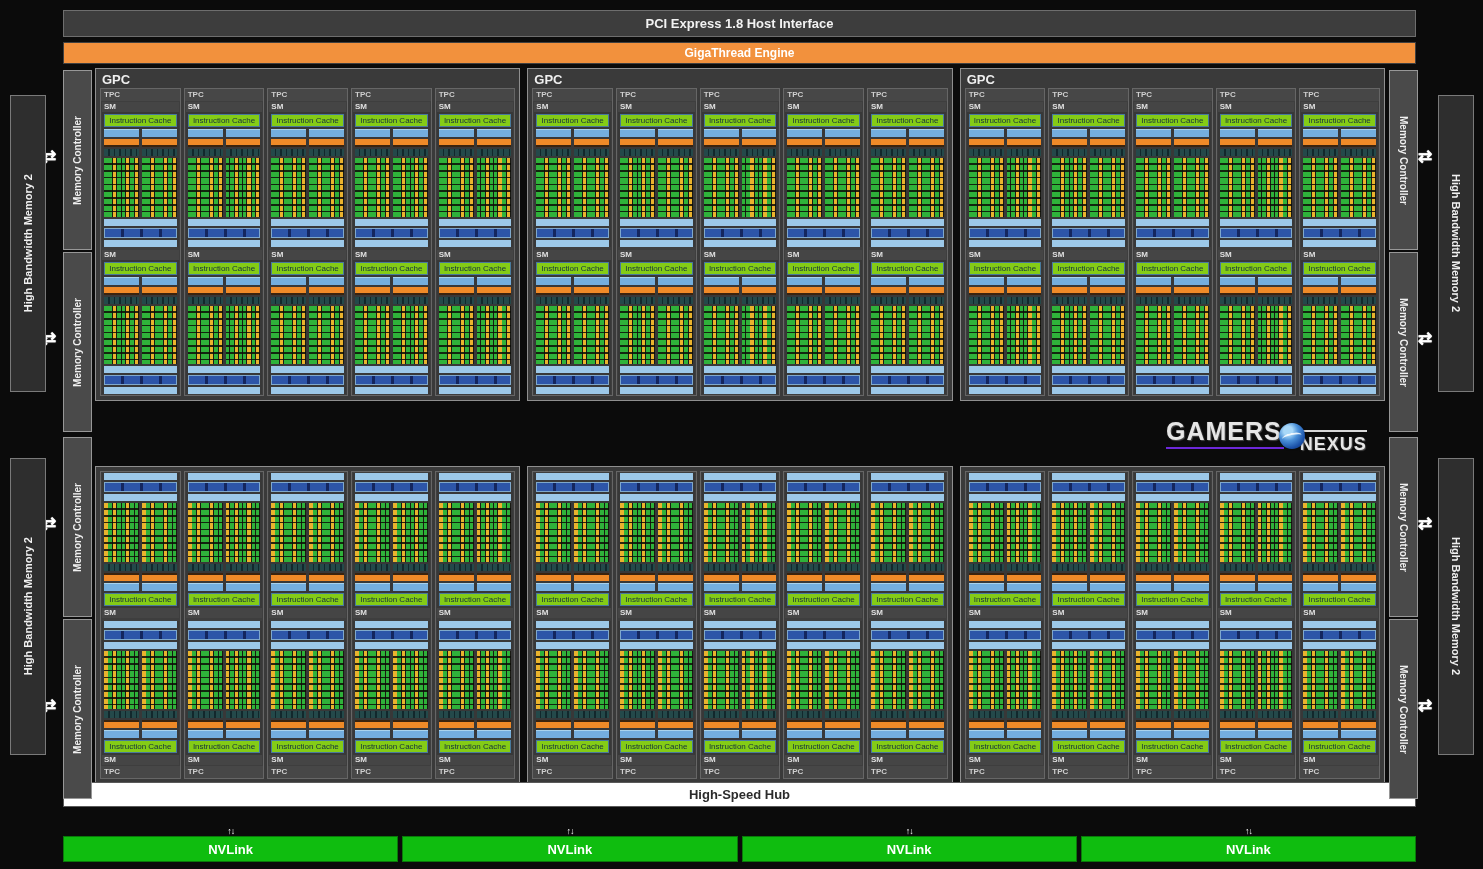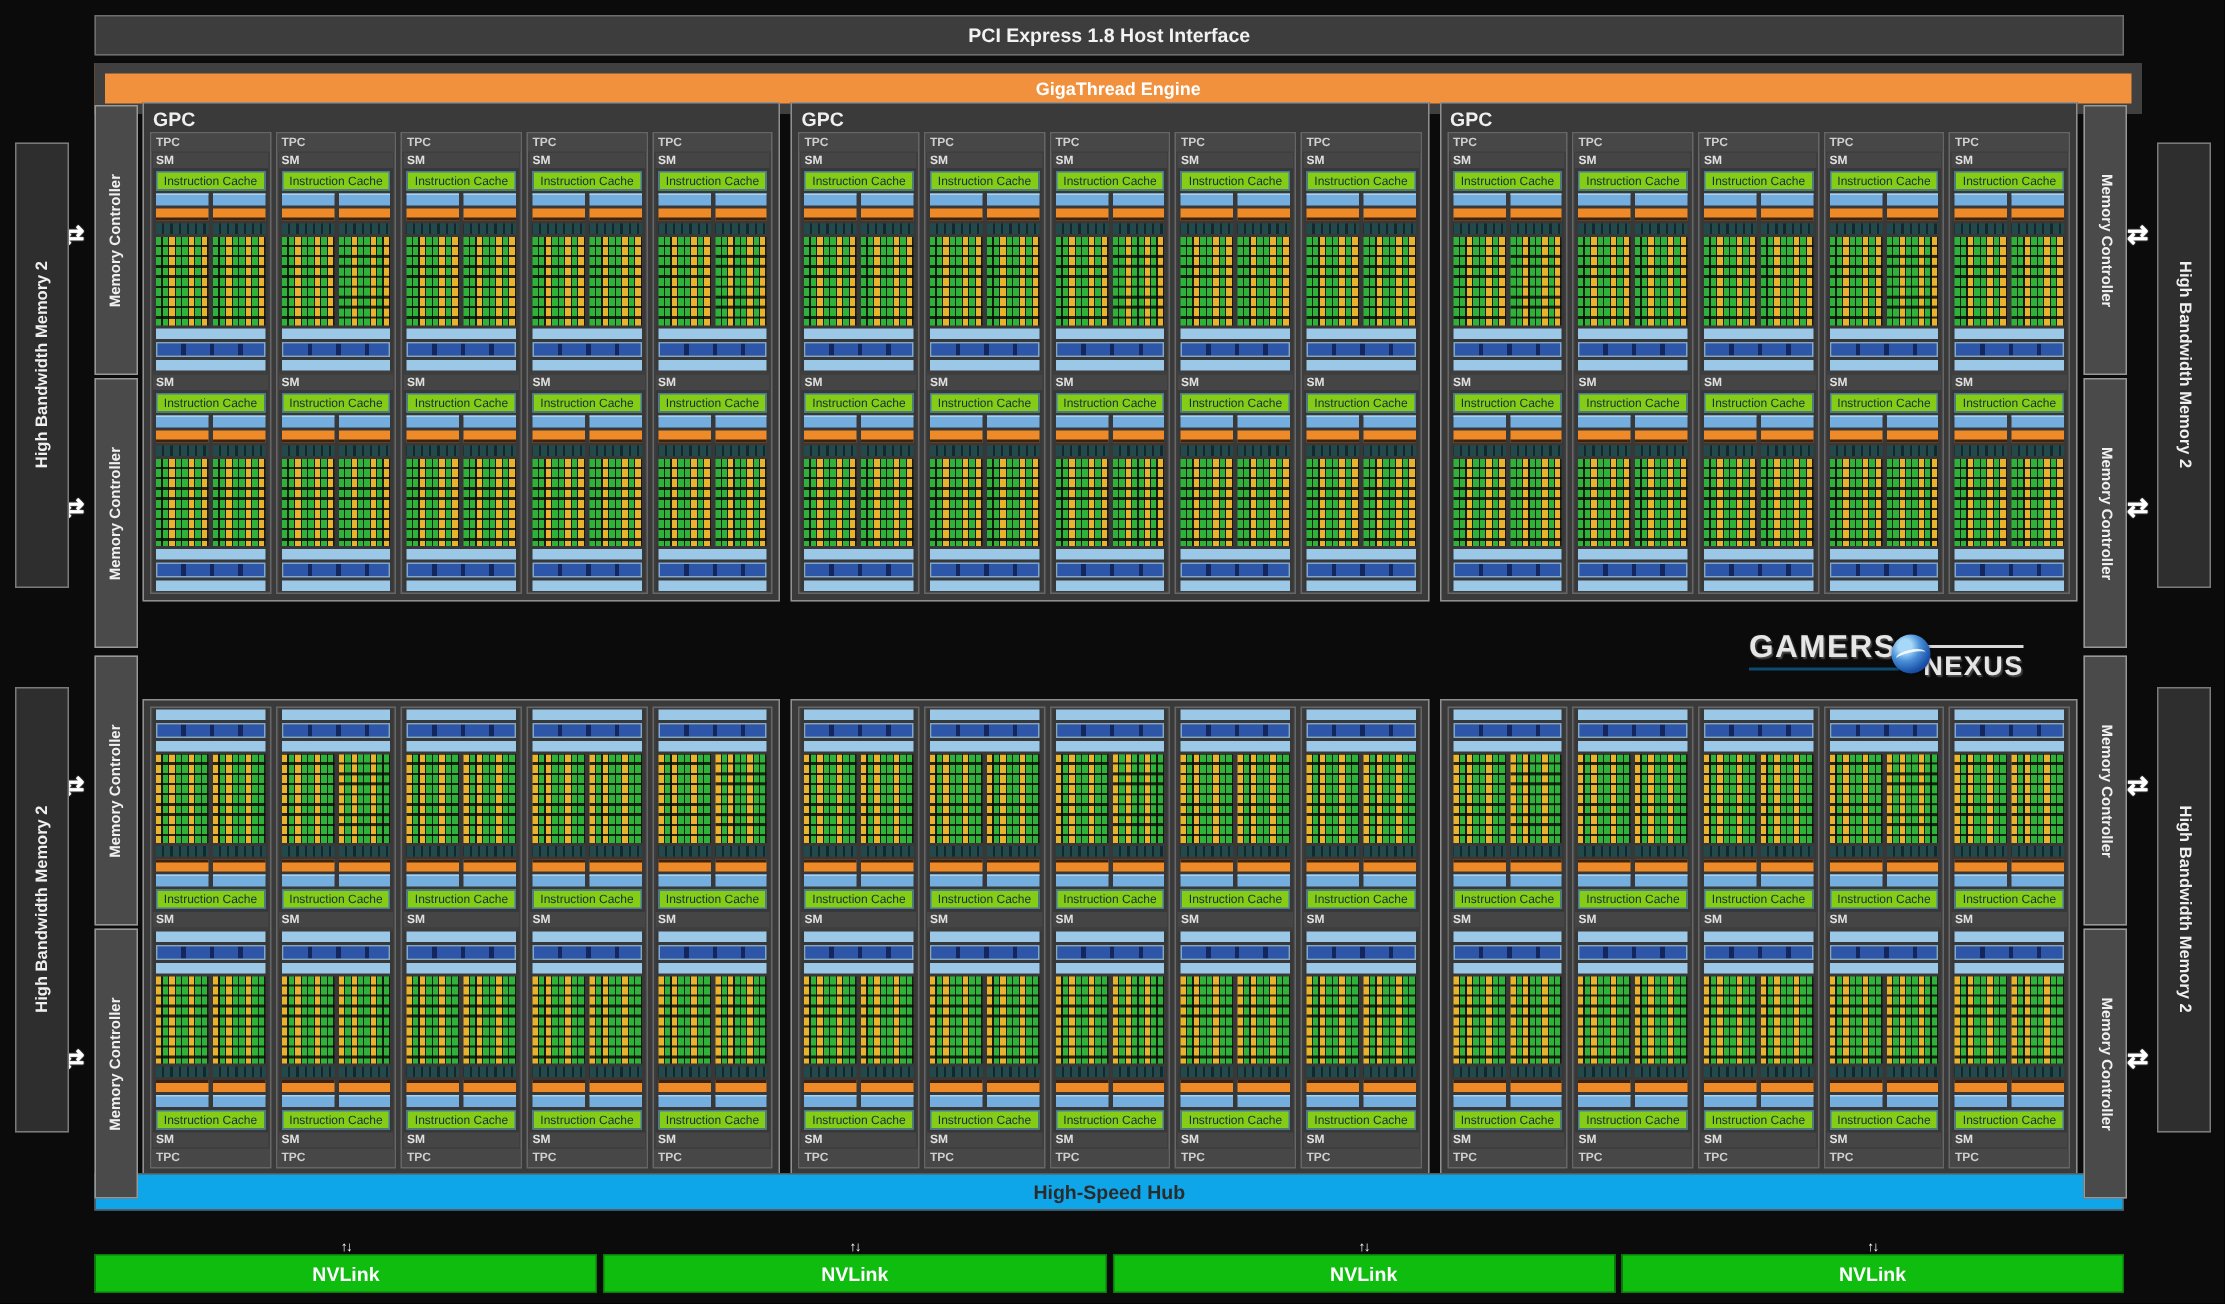--- a/index.html
+++ b/index.html
@@ -6,23 +6,23 @@
   #canvas{
     position:relative;width:1483px;height:869px;overflow:hidden;
     background:#0b0b0b;font-family:"Liberation Sans",sans-serif;
     -webkit-font-smoothing:antialiased;
   }
   .abs{position:absolute;}
   .hbar{display:flex;align-items:center;justify-content:center;font-weight:bold;white-space:nowrap;}
 
   
   #pcie{left:63px;top:10px;width:1351px;height:25px;background:#3d3d3d;border:1px solid #6e6e6e;color:#f2f2f2;font-size:13px;}
-  #gigathread{left:63px;top:42px;width:1351px;height:20px;background:#f2913d;border:7px solid #404040;color:#fff;font-size:12px;}
+  #gigathread{left:63px;top:42px;width:1351px;height:20px;background:#f2913d;border:1px solid #404040;color:#fff;font-size:12px;}
   #l2{left:95px;top:404px;width:1288px;height:59px;background:#70b1de;border:1px solid #8ab8d8;color:#fff;font-size:13px;}
-  #hub{left:63px;top:782px;width:1351px;height:23px;background:#0ea5e9;border:1px solid #5a5a5a;color:#2b2b2b;font-size:13px;}
+  #hub{left:63px;top:782px;width:1351px;height:23px;background:#ffffff;border:1px solid #5a5a5a;color:#2b2b2b;font-size:13px;}
 
   
   .gpc-row{display:flex;gap:7px;left:95px;width:1290px;height:333px;}
   #gpc-top{top:68px;}
   #gpc-bottom{top:466px;}
 
   .gpc{flex:1;display:flex;flex-direction:column;background:#3a3a3a;border:1px solid #8f8f8f;padding:2px 4px 4px;min-width:0;}
   .gpc.flip{flex-direction:column-reverse;padding:4px 4px 2px;}
   .gpc-label{height:17px;line-height:17px;color:#efefef;font-weight:bold;font-size:13px;padding-left:2px;flex:0 0 auto;}
   .tpc-row{flex:1;display:flex;gap:3px;min-height:0;}
@@ -60,21 +60,21 @@
 
   
   #nvlink-row{left:63px;top:827px;width:1353px;height:35px;display:flex;gap:4px;}
   .nvlink-item{flex:1;display:flex;flex-direction:column;min-width:0;}
   .nv-arrow{height:9px;line-height:9px;text-align:center;color:#fff;font-size:9px;font-weight:bold;letter-spacing:-1px;}
   .nv-bar{height:24px;background:#0fbd0f;border:1px solid #0a7a0a;display:flex;align-items:center;justify-content:center;color:#fff;font-weight:bold;font-size:13px;}
 
   
   #watermark{left:1166px;top:412px;width:200px;height:42px;display:flex;align-items:center;z-index:3;}
   #watermark .wm-txt{font-weight:bold;color:#e6e6e6;text-shadow:1px 1px 1px #4a4a4a,0 0 2px rgba(40,40,40,.8);letter-spacing:1px;}
-  #wm-left{font-size:21px;border-bottom:2px solid #0c4a6e;padding:0 2px 1px 0;}
+  #wm-left{font-size:25px;border-bottom:2px solid #6d28d9;padding:0 2px 1px 0;}
   #wm-right{font-size:18px;border-top:2px solid #d8d8d8;padding:2px 0 0 2px;transform:translateY(9px);}
   #wm-globe{width:26px;height:26px;border-radius:50%;flex:0 0 auto;margin:6px -7px 0 -5px;z-index:2;
     background:radial-gradient(circle at 35% 30%,#a8d8f8 0 18%,#4a90d8 40%,#1a50a8 70%,#0a2a66 100%);
     box-shadow:0 0 2px rgba(0,0,0,.6);position:relative;}
   #wm-globe:after{content:"";position:absolute;left:3px;top:10px;width:20px;height:6px;border-radius:50%;
     border-top:2px solid rgba(255,255,255,.85);transform:rotate(-12deg);}
 </style>
 </head>
 <body>
 

